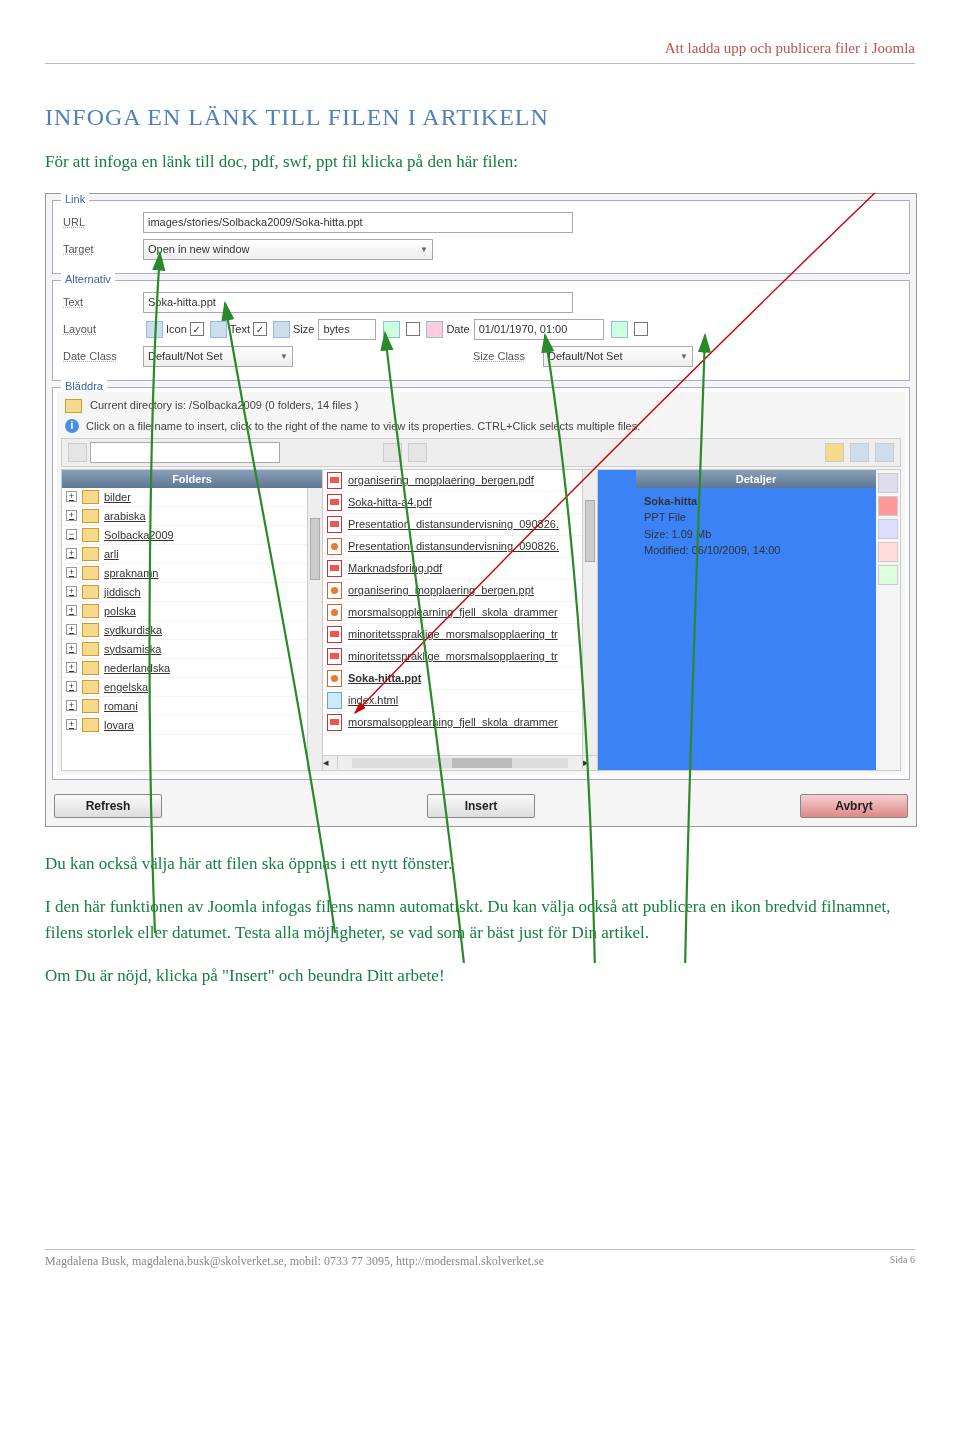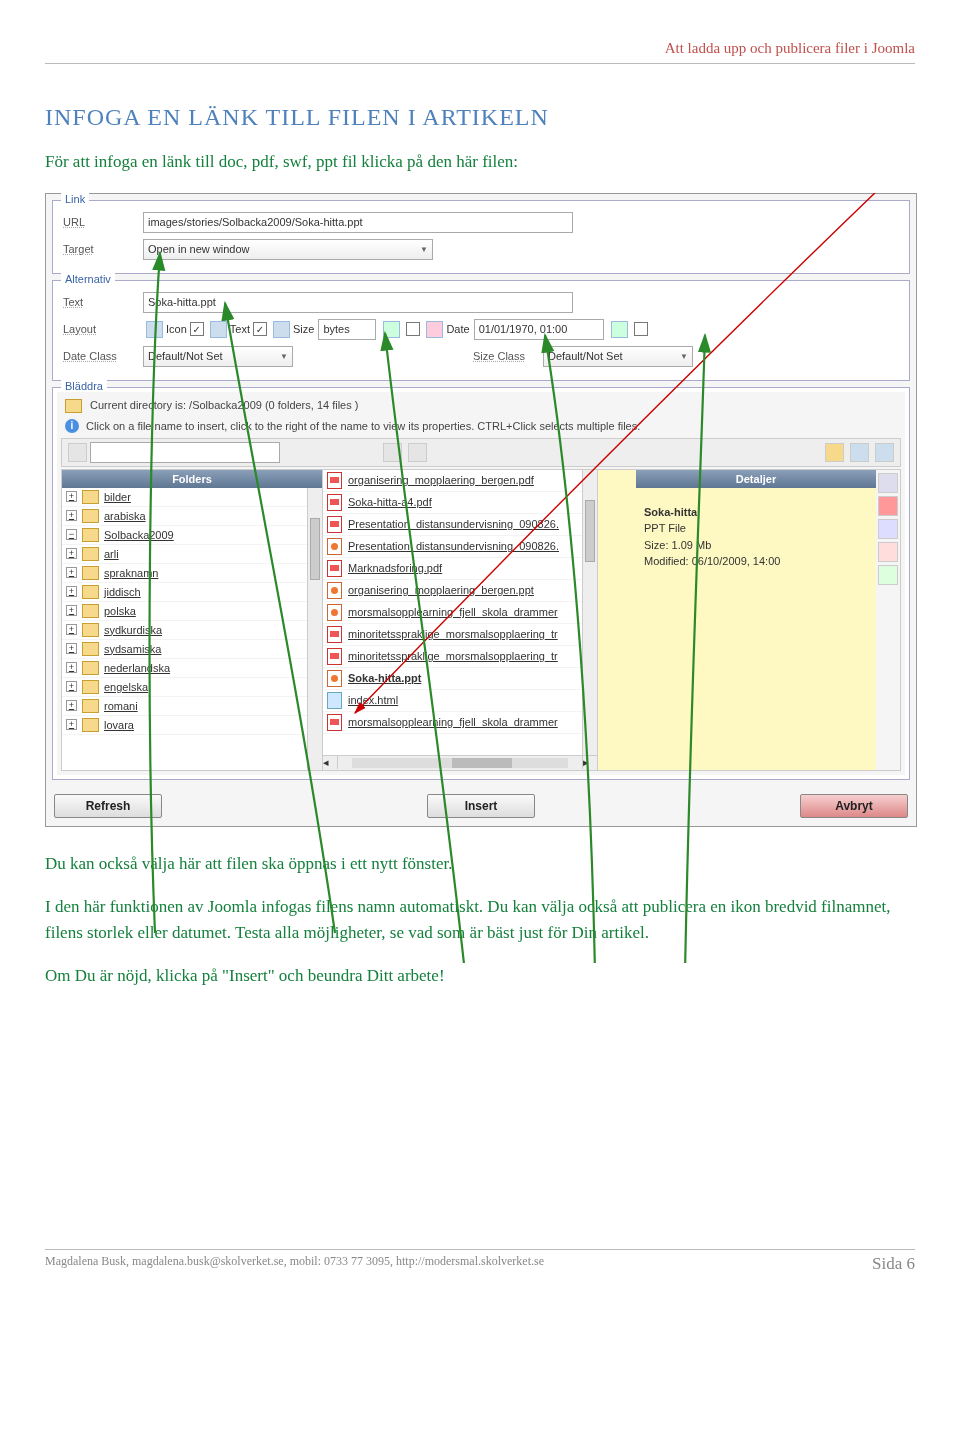--- a/index.html
+++ b/index.html
@@ -145,21 +145,21 @@
   .tbicon {
     width: 17px; height: 17px;
     margin: 0 3px;
     border: 1px solid #ccc;
     background: #e5e5e5;
     display: inline-block;
   }
   .panes {
     display: flex;
     border: 1px solid #ccc;
-    background: #fef9c3;
+    background: #3b82f6;
     height: 300px;
   }
   .pane-fold { width: 260px; border-right: 1px solid #ccc; display:flex; flex-direction:column; }
   .pane-files { flex: 1; border-right: 1px solid #ccc; display:flex; flex-direction:column; }
   .pane-det { width: 240px; display:flex; flex-direction:column;margin-left:38px; }
   .pane-act { width: 24px; background:#f5f5f5; }
   .pane-head {
     background: linear-gradient(#8a9fb8,#5f7793);
     color: #fff;
     text-align: center;
@@ -197,21 +197,21 @@
   .foldicon { width: 15px; height: 12px; background: #f6d98a; border: 1px solid #c8a030; margin-right: 5px; }
   .pdficon { width: 13px; height: 15px; background: #fff; border: 1px solid #c33; margin-right: 6px; position:relative; }
   .pdficon::after { content:""; position:absolute; top:4px; left:2px; right:2px; height:6px; background:#e55; }
   .ppticon { width: 13px; height: 15px; background: #fff; border: 1px solid #c63; margin-right: 6px; position:relative; }
   .ppticon::after { content:""; position:absolute; top:4px; left:3px; width:7px; height:7px; border-radius:50%; background:#e73; }
   .htmlicon { width: 13px; height: 15px; background: #cfe8ff; border: 1px solid #6ab; margin-right: 6px; font-size:6px; text-align:center; line-height:15px; color:#247; }
   .file-item.bold { font-weight: bold; }
   .sb-horiz { height:14px; background:#eee; border-top:1px solid #ccc; display:flex; align-items:center; }
   .sb-horiz .track { flex:1; margin:0 14px; background:#ddd; height:10px; position:relative; }
   .sb-horiz .track .th { width:60px; height:10px; background:#bbb; margin-left:100px; }
-  .det-body { padding: 16px 8px; font-size: 11px; color:#333; line-height:1.5; }
+  .det-body { padding: 5px 8px; font-size: 11px; color:#333; line-height:1.5; }
   .action-icon {
     width: 18px; height: 18px; margin: 3px auto; display: block;
     border: 1px solid #ccc; background: #f5f5f5;
   }
   .bottom-btns {
     display: flex; justify-content: space-between;
     padding: 8px; gap: 12px;
     background: #f5f5f5;
   }
   .btn3d {
@@ -232,21 +232,21 @@
     pointer-events: none;
   }
   .footer {
     margin-top: 260px;
     border-top: 1px solid #bbb;
     padding-top: 4px;
     font-size: 12px;
     color: #888;
     display: flex;
   }
-  .footer .right { margin-left: auto; font-size: 17px; }
+  .footer .right { margin-left: auto; font-size: 10px; }
 </style>
 </head>
 <body>
 
 <div class="page">
   <div class="header-title">Att ladda upp och publicera filer i Joomla</div>
 
   <h1>INFOGA EN LÄNK TILL FILEN I ARTIKELN</h1>
   <p class="body-text">För att infoga en länk till doc, pdf, swf, ppt fil klicka på den här filen:</p>
 

